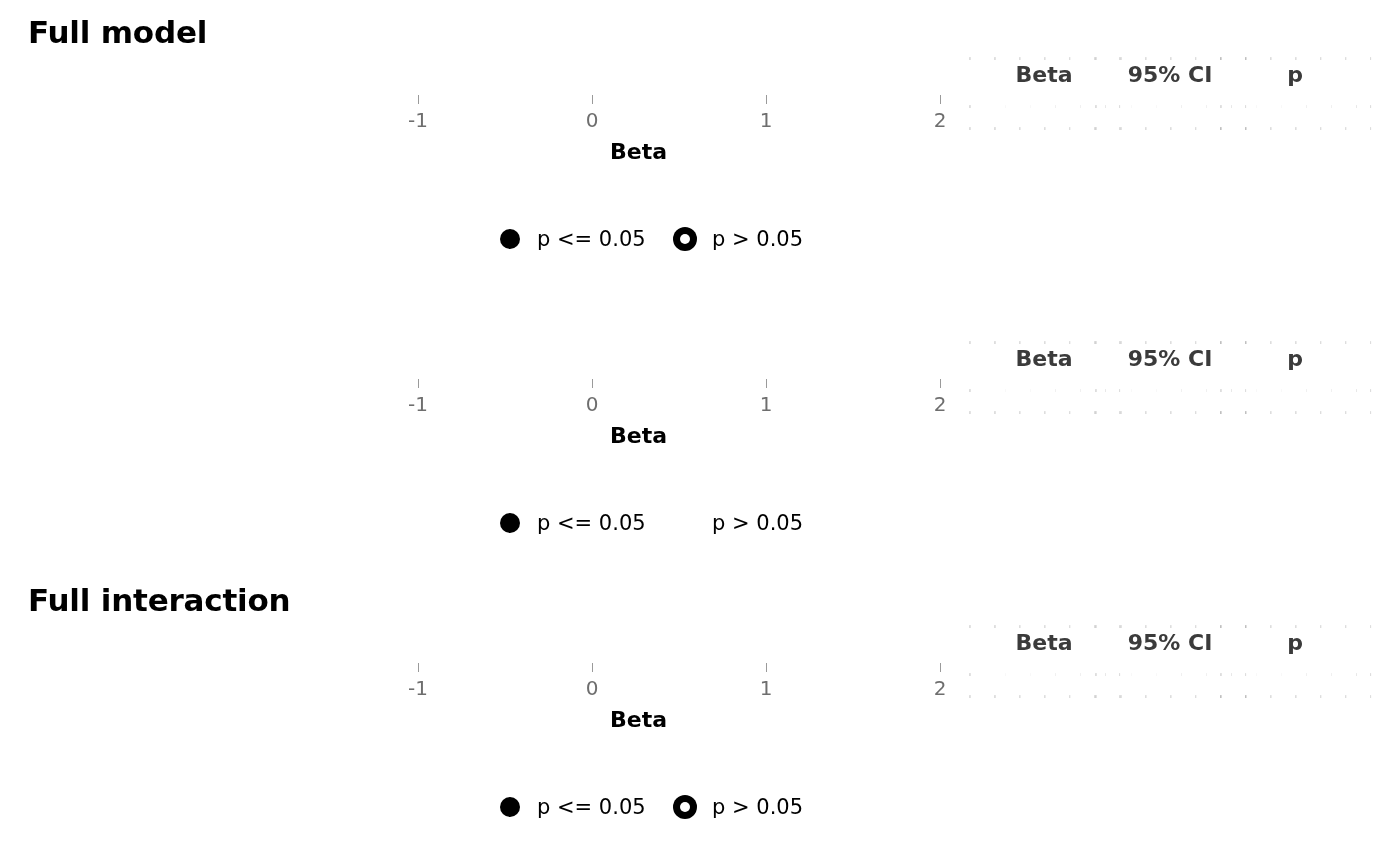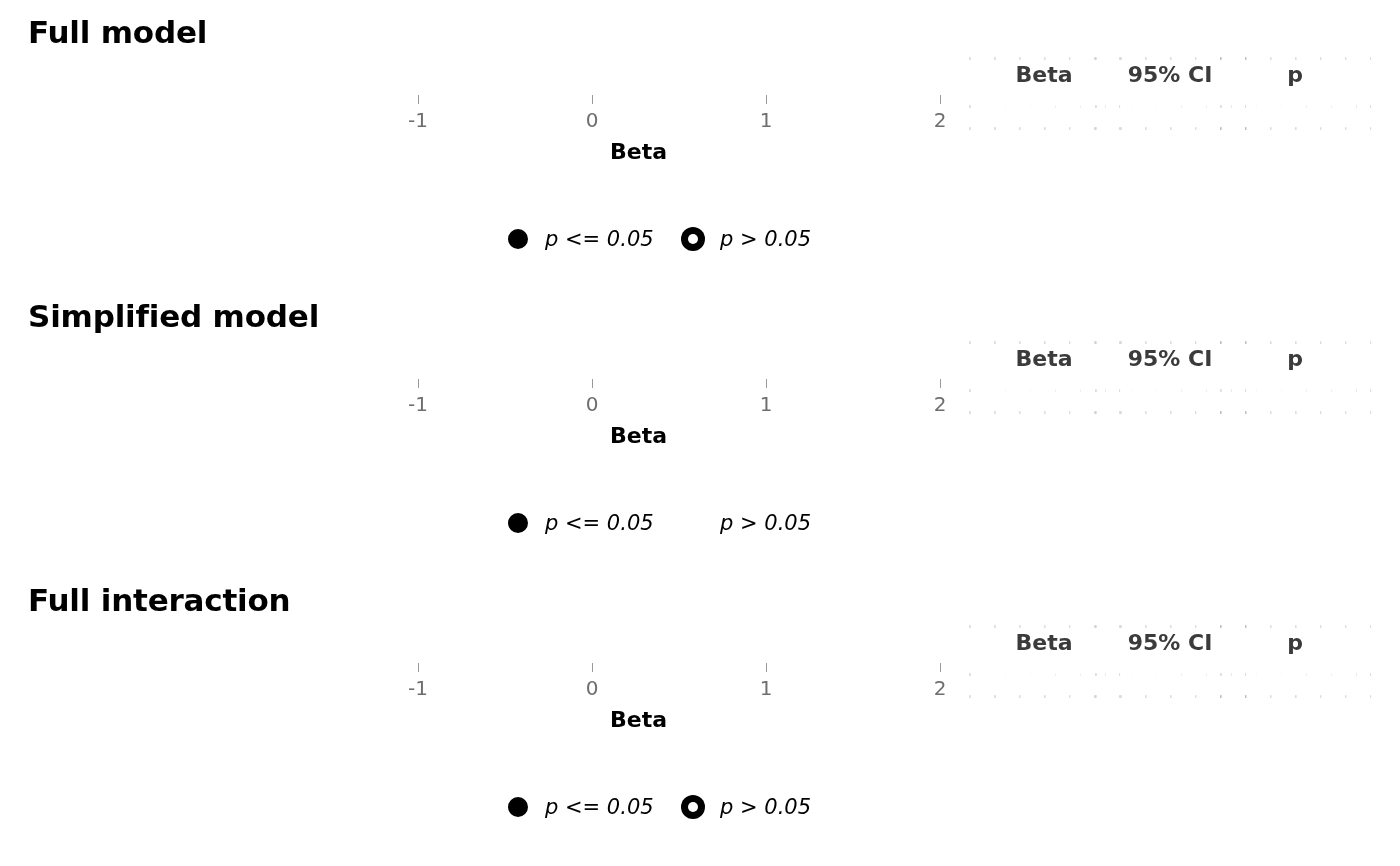--- a/index.html
+++ b/index.html
@@ -67,24 +67,23 @@
     font-size: 22px;
     font-weight: bold;
     color: #000000;
     white-space: nowrap;
   }
 
   
   .legend {
     position: absolute;
     top: 0;
-    left: 8px;
+    left: 0;
     width: 1390px;
     height: 40px;
-    font-style: italic;
   }
 
   .legend-item {
     position: absolute;
     display: flex;
     align-items: center;
     height: 32px;
   }
 
   .legend-glyph {
@@ -232,21 +231,20 @@
     </div>
     <div class="legend-item" style="left:672px">
       <span class="legend-glyph glyph-ring"></span>
       <span class="legend-label">p &gt; 0.05</span>
     </div>
   </div>
 </div>
 
 <div class="panel" style="top:284px">
 
-  <div class="panel-title">Simplified model</div>
 
   <div class="plot-area">
     <div class="axis-tick" style="left:418px; top:95px"></div>
     <div class="axis-tick" style="left:592px; top:95px"></div>
     <div class="axis-tick" style="left:766px; top:95px"></div>
     <div class="axis-tick" style="left:940px; top:95px"></div>
 
     <div class="axis-tick-label" style="left:418px; top:108px">-1</div>
     <div class="axis-tick-label" style="left:592px; top:108px">0</div>
     <div class="axis-tick-label" style="left:766px; top:108px">1</div>

